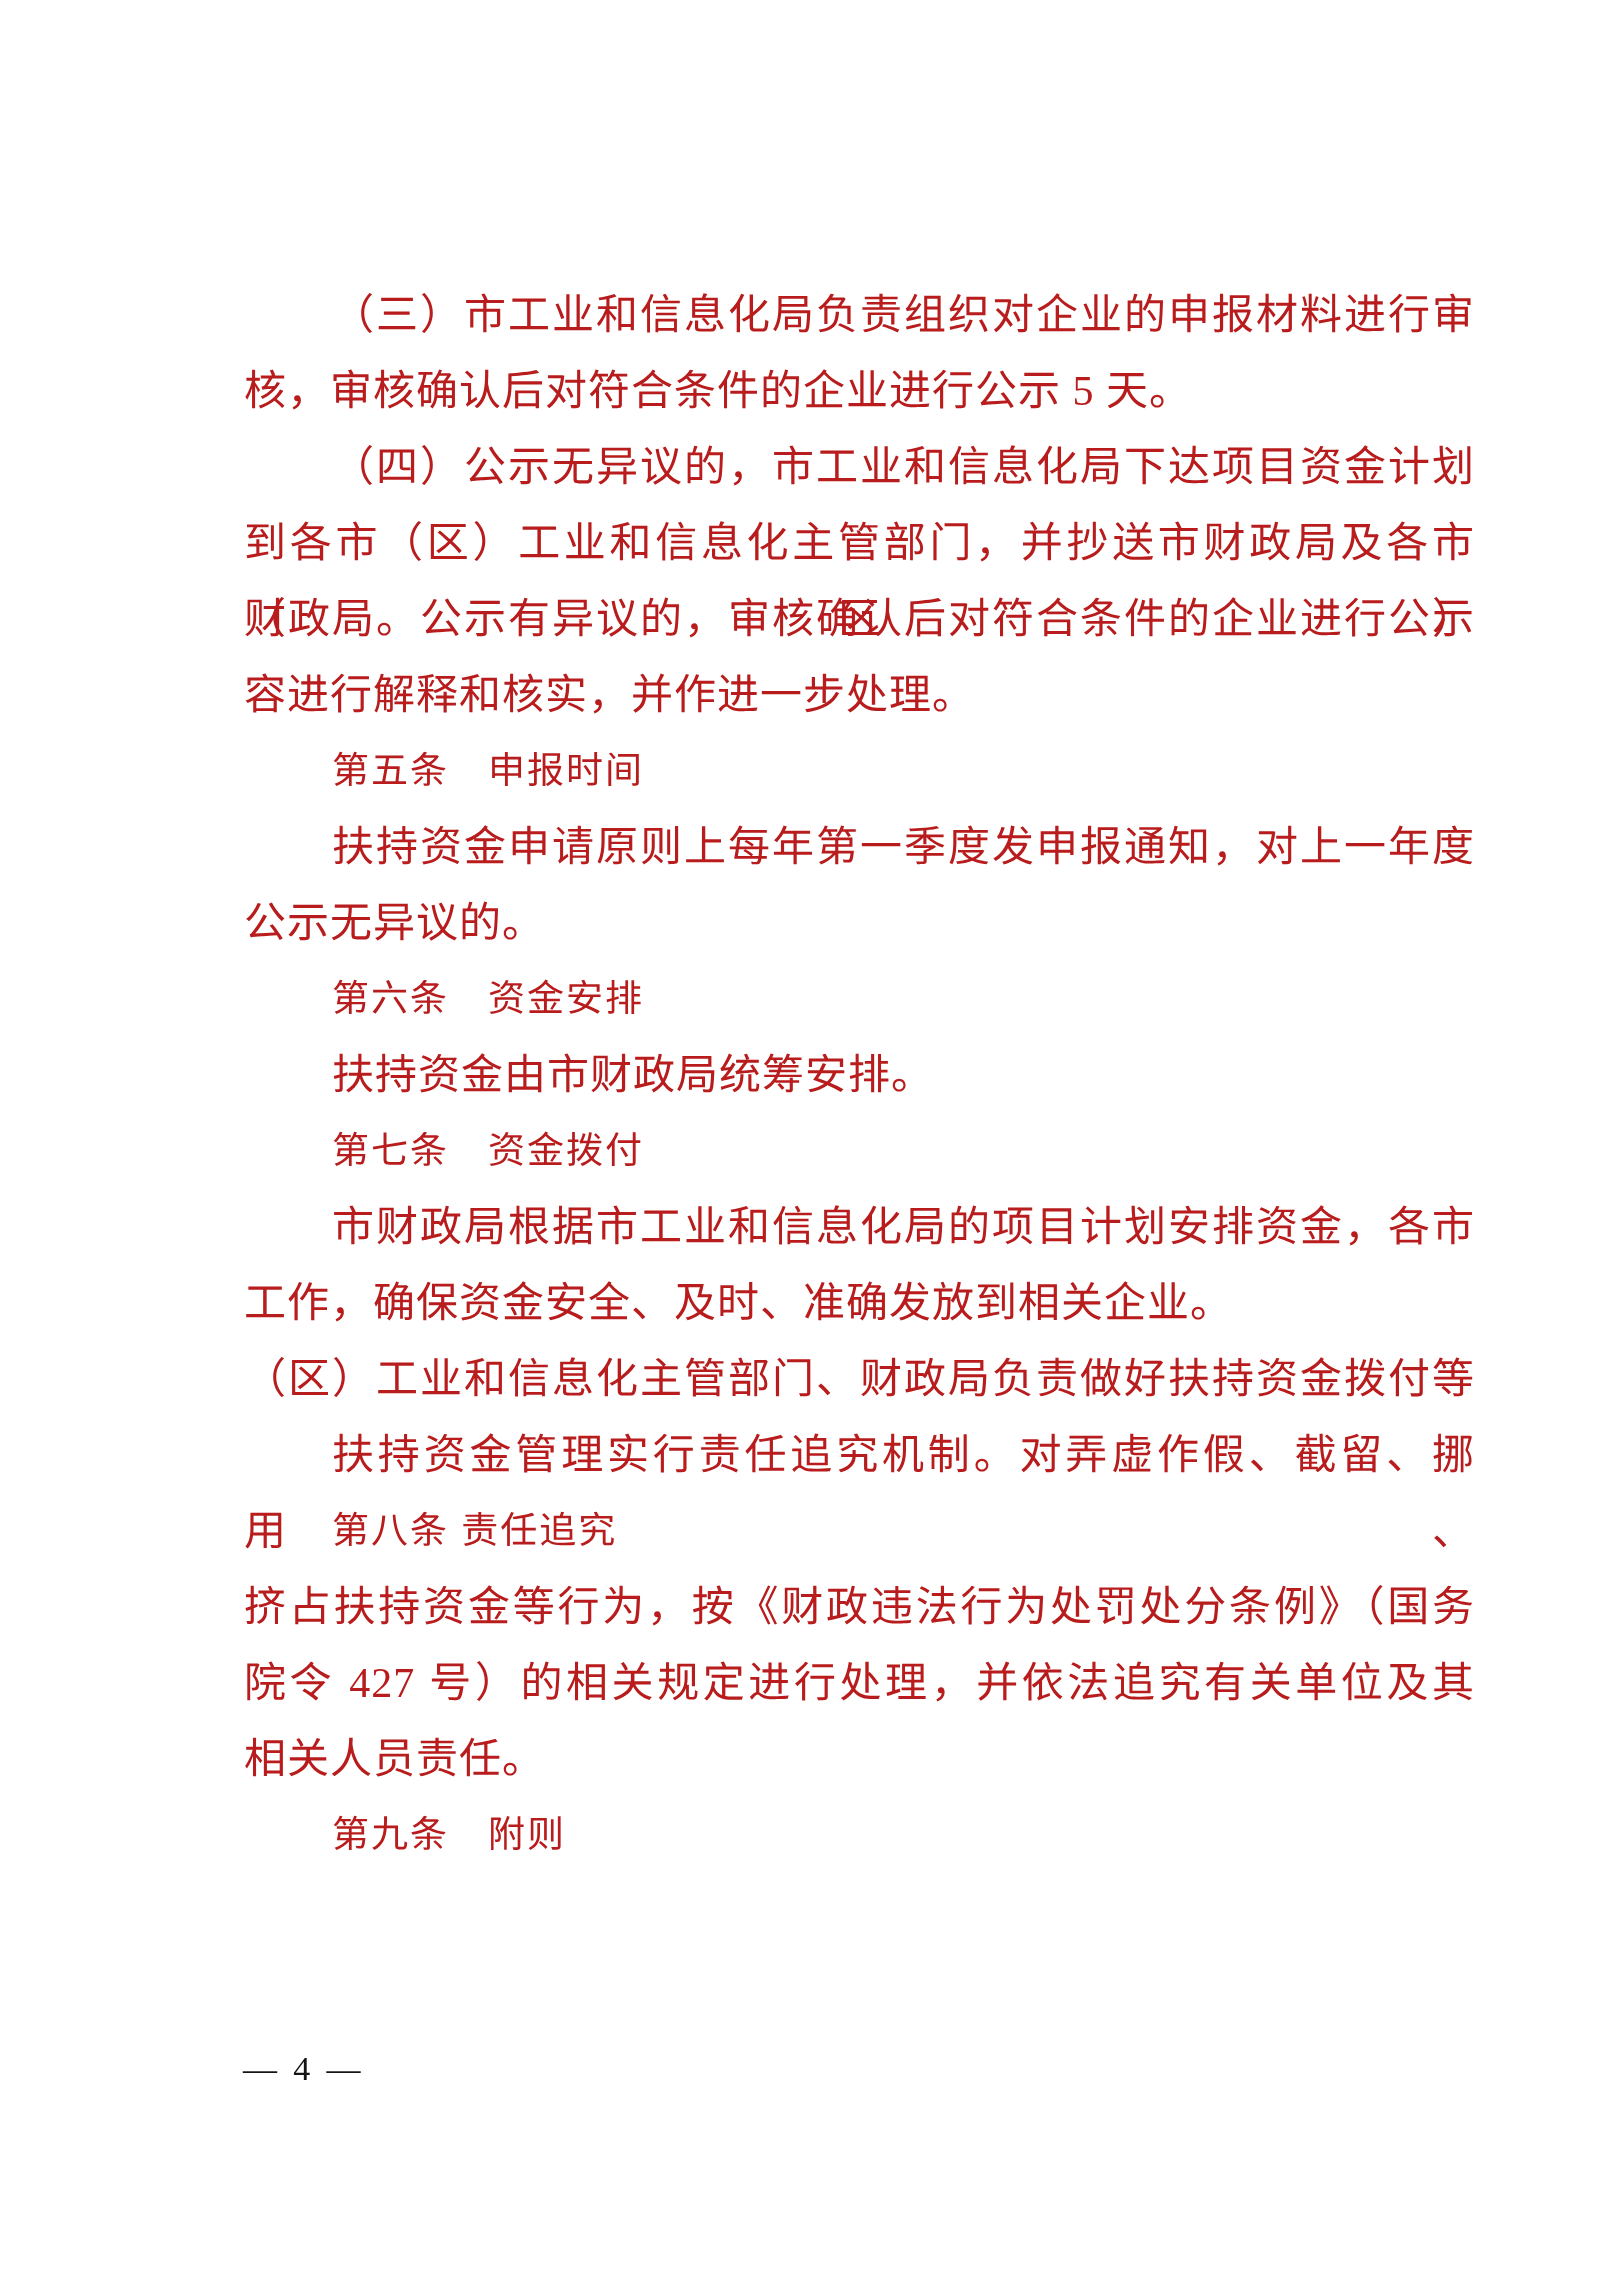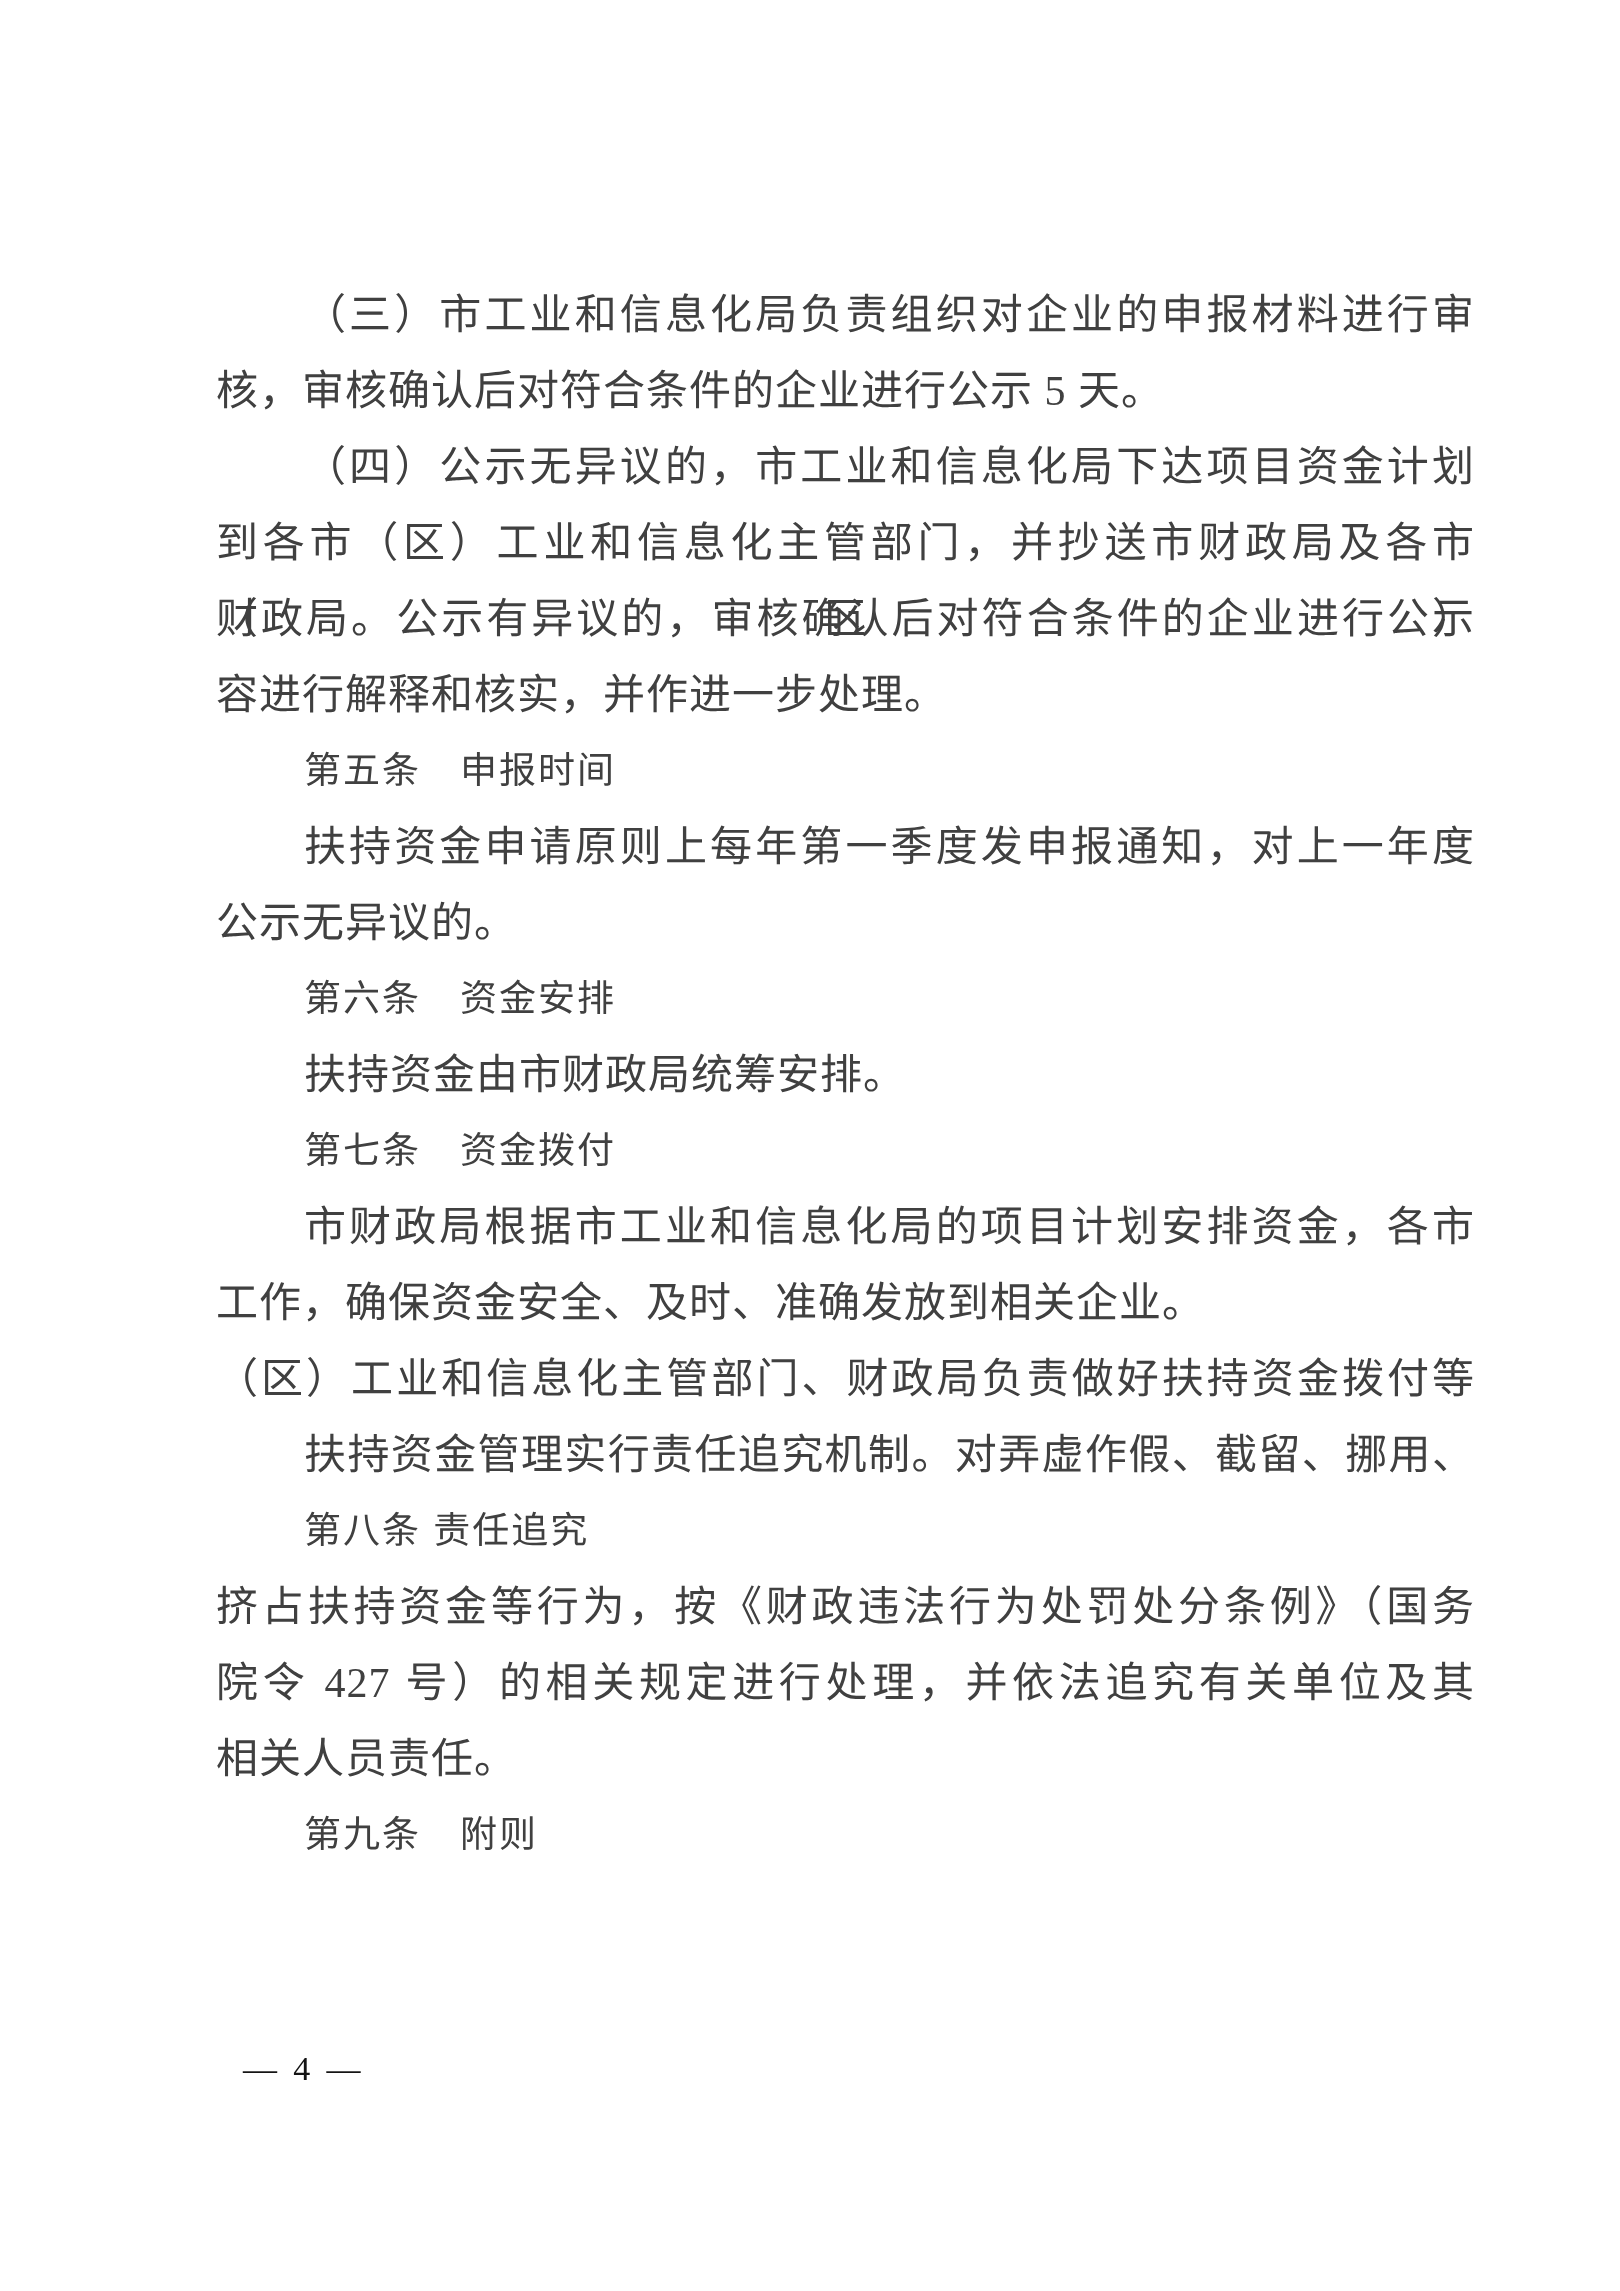--- a/index.html
+++ b/index.html
@@ -18,24 +18,25 @@
   .doc {
     position: absolute;
     left: 216px;
     top: 277px;
     width: 1259px;
   }
   .line {
     height: 76px;
     line-height: 76px;
     font-size: 42px;
-    color: #404040;
+    color: #b91c1c;
     font-family: "Liberation Serif", "DejaVu Serif", serif;
     letter-spacing: 1px;
     overflow: visible;
+    margin-left: 28px;
   }
   .line.fill {
     text-align: justify;
     text-align-last: justify;
   }
   .line.indent {
     text-indent: 88px;
   }
   .line.heading {
     font-family: "Liberation Sans", "DejaVu Sans", sans-serif;

